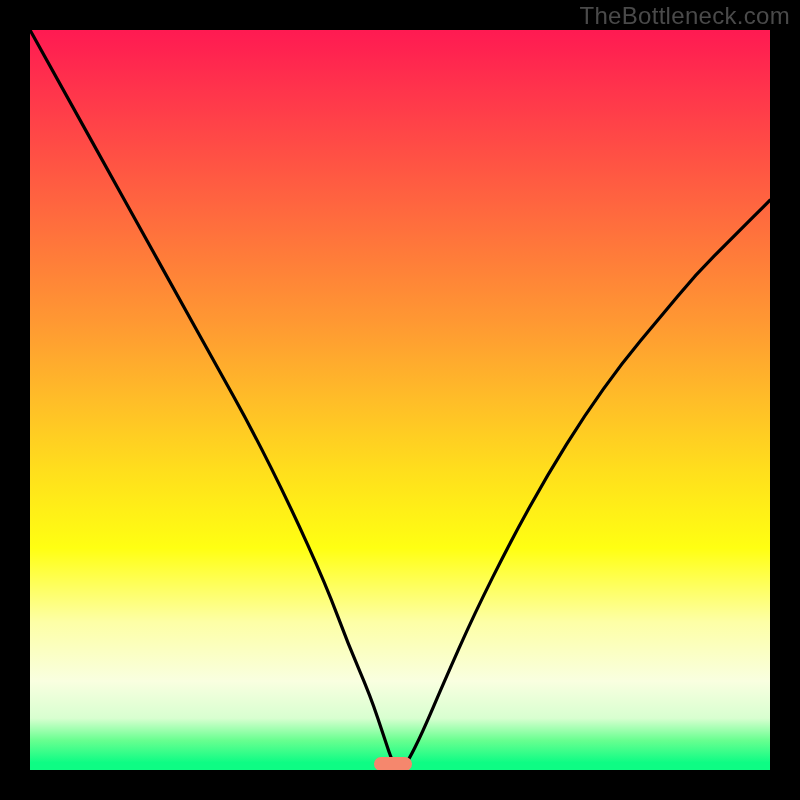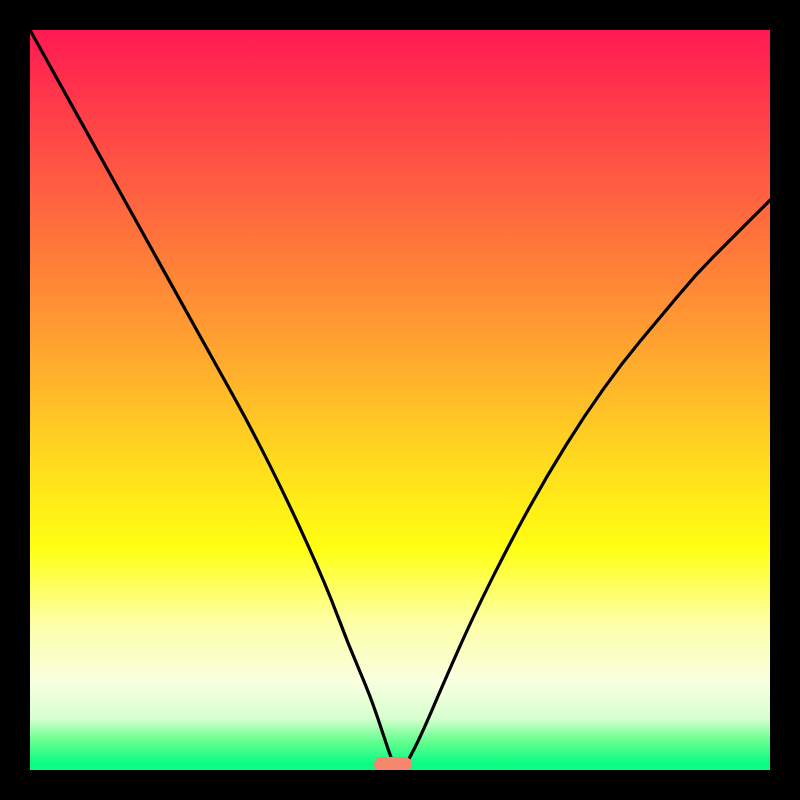--- a/index.html
+++ b/index.html
@@ -74,20 +74,21 @@
     height: 14px;
     border-radius: 8px;
     transform: translate(-50%, -50%);
     z-index: 5;
   }
 </style>
 </head>
 <body>
 
 <div class="frame">
+  <div class="watermark">TheBottleneck.com</div>
 
   <div class="plot-area">
     <div class="gradient-bg"></div>
 
     <svg class="curve-svg" viewBox="0 0 740 740" preserveAspectRatio="none">
       <path id="curve-path" class="curve-path" d="M 0.00 0.00 Q 37.00 66.60 55.50 99.90 Q 74.00 133.20 92.50 166.50 Q 111.00 199.80 129.50 233.10 Q 148.00 266.40 166.50 299.70 Q 185.00 333.00 203.50 366.30 Q 222.00 399.60 240.50 436.60 Q 259.00 473.60 277.50 514.30 Q 296.00 555.00 307.10 584.60 Q 318.20 614.20 329.30 640.10 Q 340.40 666.00 347.80 688.20 Q 355.20 710.40 358.90 721.50 Q 362.60 732.60 366.30 736.30 Q 370.00 740.00 373.70 736.30 Q 377.40 732.60 384.80 717.80 Q 392.20 703.00 403.30 677.10 Q 414.40 651.20 429.20 617.90 Q 444.00 584.60 462.50 547.60 Q 481.00 510.60 499.50 477.30 Q 518.00 444.00 536.50 414.40 Q 555.00 384.80 573.50 358.90 Q 592.00 333.00 610.50 310.80 Q 629.00 288.60 647.50 266.40 Q 666.00 244.20 684.50 225.70 Q 703.00 207.20 721.50 188.70 T 740.00 170.20"></path>
     </svg>
 
     <div id="marker" class="marker" style="left: 362.6px; top: 734.08px; background: rgb(245, 135, 109);"></div>
   </div>

